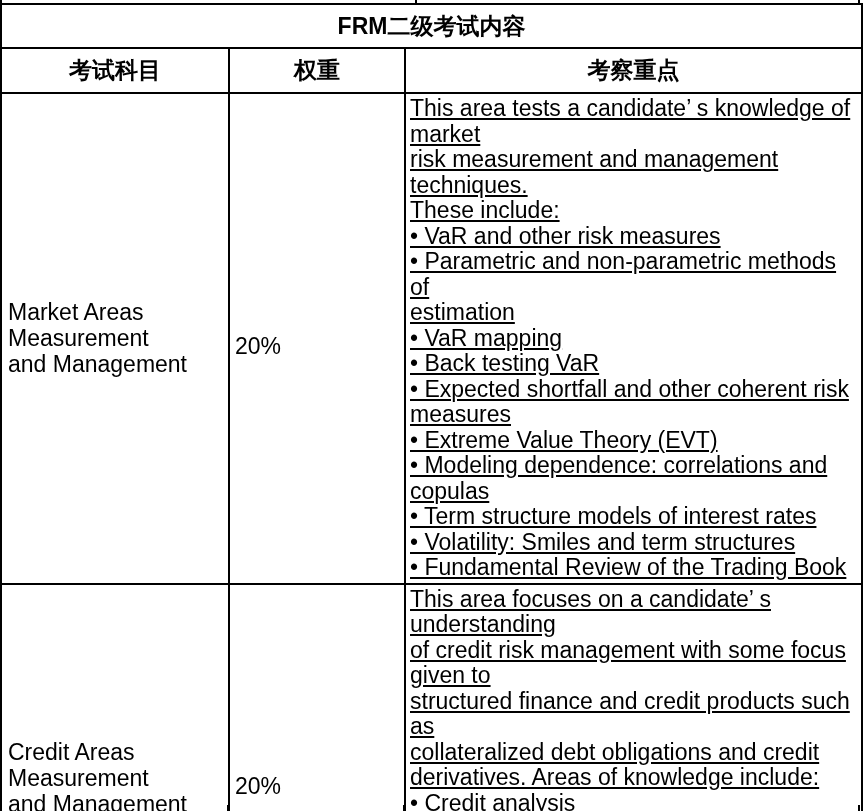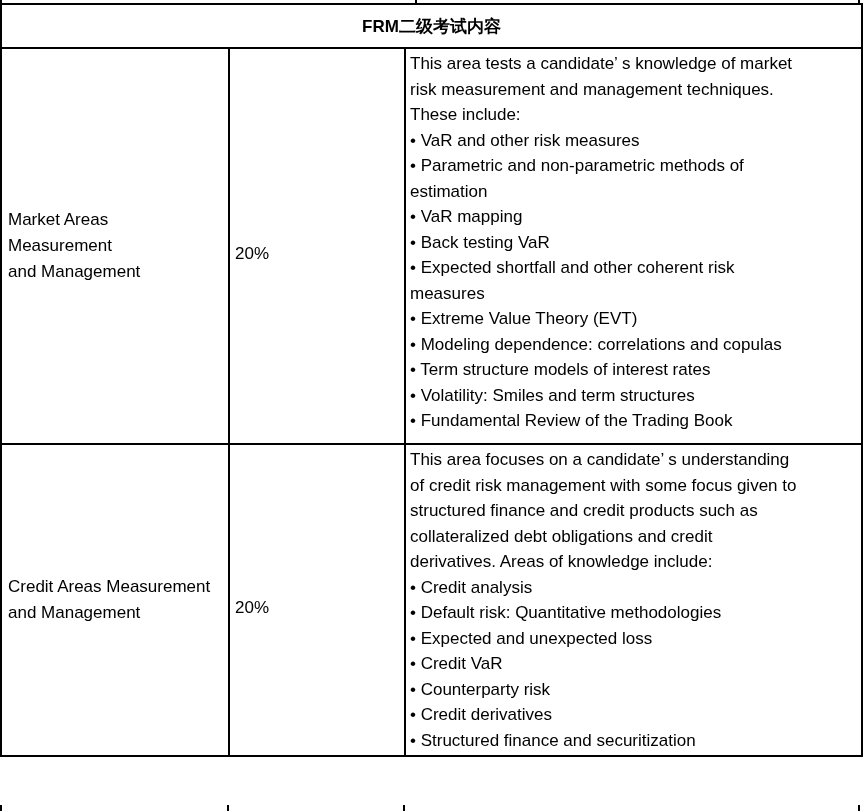--- a/index.html
+++ b/index.html
@@ -37,21 +37,21 @@
     position: absolute;
     top: 3px;
     left: 0;
     width: 861px;
     border-collapse: collapse;
     table-layout: fixed;
   }
   .frm-table th,
   .frm-table td {
     border: 2px solid #000000;
-    font-size: 17px;
+    font-size: 23px;
     overflow: hidden;
   }
   .title-cell {
     height: 40px;
     text-align: center;
     vertical-align: middle;
     font-weight: 700;
     font-size: 17px;
   }
   .header-cell {
@@ -70,20 +70,21 @@
   td.weight-cell {
     vertical-align: middle;
     padding: 16px 2px 0 5px;
     line-height: 26px;
   }
   td.focus-cell {
     vertical-align: top;
     padding: 2px 8px 2px 4px;
     white-space: pre-line;
     line-height: 25.5px;
+    text-decoration: underline;
   }
   tbody tr.body-row-0 { height: 396px; }
   tbody tr.body-row-1 { height: 310px; }
 </style>
 </head>
 <body>
 
 <div class="page">
 
   <div class="sliver sliver-top">
@@ -94,20 +95,25 @@
 
   <table class="frm-table">
     <colgroup>
       <col style="width:228px">
       <col style="width:176px">
       <col style="width:457px">
     </colgroup>
     <thead>
       <tr>
         <th colspan="3" class="title-cell">FRM二级考试内容</th>
+      </tr>
+      <tr>
+        <th class="header-cell">考试科目</th>
+        <th class="header-cell">权重</th>
+        <th class="header-cell">考察重点</th>
       </tr>
     </thead>
     <tbody id="rows-body">
         <tr class="body-row-0">
           <td class="subject-cell">Market Areas
 Measurement
 and Management</td>
           <td class="weight-cell">20%</td>
           <td class="focus-cell">This area tests a candidate’ s knowledge of market
 risk measurement and management techniques.

